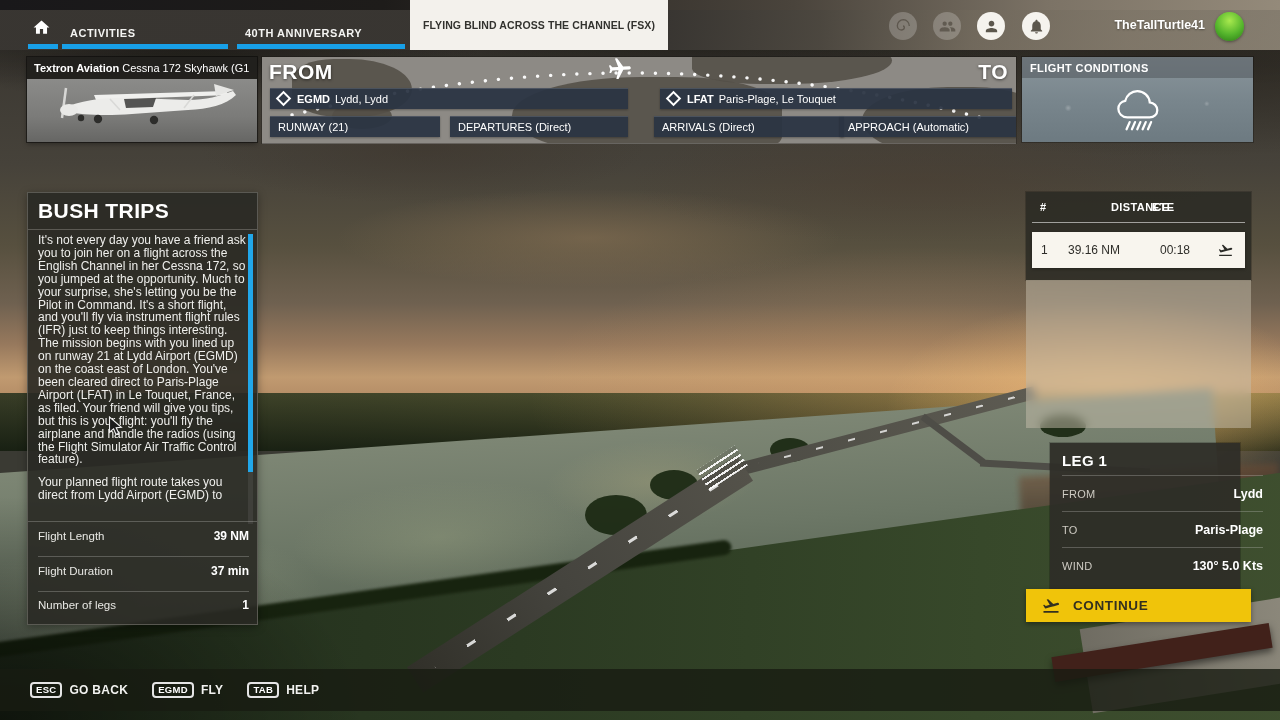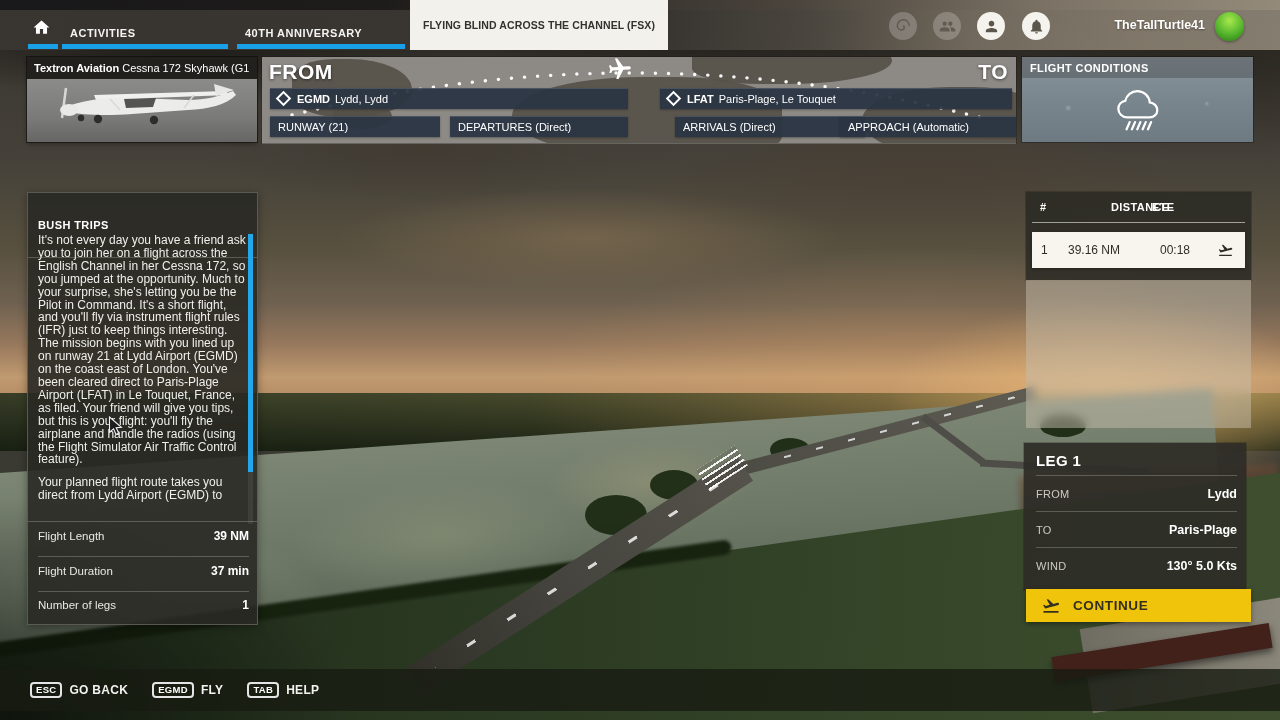--- a/index.html
+++ b/index.html
@@ -96,39 +96,39 @@
       radial-gradient(circle 4px at 80% 55%, rgba(255,255,255,.22), transparent 70%),
       radial-gradient(circle 3px at 55% 80%, rgba(255,255,255,.2), transparent 70%),
       linear-gradient(180deg,#8a959b 0%,#79868d 50%,#6d7a81 100%);
     box-shadow:0 0 0 1px rgba(0,0,0,.25);}
   .fctitle{position:absolute;left:0;top:0;right:0;height:21px;background:rgba(70,76,80,.45);color:#fff;
     font-size:11px;font-weight:bold;letter-spacing:.4px;display:flex;align-items:center;padding:0 8px;}
 
   
   .bush{position:absolute;left:27px;top:192px;width:231px;height:433px;background:rgba(41,41,35,.9);
     border:1px solid rgba(130,128,120,.55);box-sizing:border-box;box-shadow:0 2px 8px rgba(0,0,0,.35);}
-  .bush-h{height:36px;border-bottom:1px solid rgba(130,128,120,.55);display:flex;align-items:center;padding:14px 10px;
-    color:#fff;font-size:11px;font-weight:bold;letter-spacing:.4px;}
+  .bush-h{height:36px;border-bottom:1px solid rgba(130,128,120,.55);display:flex;align-items:center;padding:0 10px;
+    color:#fff;font-size:21px;font-weight:bold;letter-spacing:.4px;}
   .bush-text{position:absolute;left:10px;top:41px;width:209px;height:290px;overflow:hidden;color:#efefec;
     font-size:12px;line-height:12.9px;}
   .bush-text p{margin:0;}
   .bush-text p.gap{margin-top:10px;}
   .sbar-track{position:absolute;right:4px;top:41px;width:5px;height:290px;background:rgba(70,70,66,.7);}
   .sbar-thumb{position:absolute;left:0;top:0;width:5px;height:238px;background:#21a7ea;}
   .srow{position:absolute;left:10px;width:211px;height:26px;display:flex;align-items:center;justify-content:space-between;color:#e8e8e4;font-size:11.5px;}
   .srow b{font-size:12px;color:#fff;}
   .sep{position:absolute;left:10px;width:211px;height:1px;background:rgba(200,200,195,.3);}
 
   
   .legtbl{position:absolute;left:1026px;top:192px;width:225px;height:88px;background:rgba(40,40,34,.82);box-shadow:0 0 0 1px rgba(0,0,0,.2);}
   .legtbl-h{position:absolute;top:9px;left:0;right:0;height:14px;color:#fff;font-size:11px;font-weight:bold;letter-spacing:.4px;}
   .legtbl-hr{position:absolute;left:6px;right:6px;top:30px;height:1px;background:rgba(255,255,255,.55);}
   .legrow{position:absolute;left:6px;top:40px;width:213px;height:36px;background:#f8f5ee;color:#2e2d29;font-size:12px;display:flex;align-items:center;box-shadow:0 1px 3px rgba(0,0,0,.3);}
   .frosted{position:absolute;left:1026px;top:280px;width:225px;height:148px;background:rgba(198,190,172,.5);backdrop-filter:blur(5px);}
-  .legdet{position:absolute;left:1024px;top:443px;width:190px;height:147px;background:rgba(46,45,39,.92);box-shadow:0 0 0 1px rgba(0,0,0,.2);padding-left:32px;}
+  .legdet{position:absolute;left:1050px;top:443px;width:190px;height:147px;background:rgba(46,45,39,.92);box-shadow:0 0 0 1px rgba(0,0,0,.2);}
   .legdet-title{position:absolute;left:12px;top:9px;color:#fff;font-size:15px;font-weight:bold;letter-spacing:.4px;}
   .lrow{position:absolute;left:12px;width:201px;height:33px;display:flex;align-items:center;justify-content:space-between;}
   .lrow .ll{color:#cdcac2;font-size:11px;letter-spacing:.3px;}
   .lrow .lv{color:#fff;font-size:12.5px;font-weight:bold;}
   .lsep{position:absolute;left:12px;width:201px;height:1px;background:rgba(200,200,195,.3);}
   .cont{position:absolute;left:1026px;top:589px;width:225px;height:33px;background:#f0c40a;display:flex;align-items:center;
     color:#33301f;font-weight:bold;font-size:13.5px;letter-spacing:.6px;cursor:pointer;box-shadow:0 2px 5px rgba(0,0,0,.4);}
 
   
   .footer{position:absolute;left:0;top:669px;width:1280px;height:42px;background:rgba(24,27,18,.8);display:flex;align-items:center;padding-left:30px;box-sizing:border-box;}
@@ -250,21 +250,21 @@
       <span class="code">EGMD</span>
       <span>Lydd, Lydd</span>
     </div>
     <div class="fbar" style="left:398px;top:31px;width:352px;">
       <span class="dia"></span>
       <span class="code">LFAT</span>
       <span>Paris-Plage, Le Touquet</span>
     </div>
     <div class="fbar" style="left:8px;top:59px;width:170px;">RUNWAY (21)</div>
     <div class="fbar" style="left:188px;top:59px;width:178px;">DEPARTURES (Direct)</div>
-    <div class="fbar" style="left:413px;top:59px;width:190px;">ARRIVALS (Direct)</div>
+    <div class="fbar" style="left:392px;top:59px;width:190px;">ARRIVALS (Direct)</div>
     <div class="fbar" style="left:578px;top:59px;width:188px;">APPROACH (Automatic)</div>
   </div>
 
   <div class="fcpanel">
     <div class="fctitle">FLIGHT CONDITIONS</div>
     <div class="abs" style="left:88px;top:27px;">
       <svg width="56" height="50" viewBox="0 0 40 42" fill="none" stroke="#fff" stroke-width="1.9" stroke-linecap="round">
         <path d="M11 28 C6.5 28 3.5 24.5 3.5 20.8 C3.5 17.3 6 14.6 9.3 14.1 C10.4 9.5 14.5 6 19.4 6 C24.9 6 29.4 10.1 29.9 15.4 C33.4 15.7 36.2 18.6 36.2 22.1 C36.2 25.7 33.3 28 29.8 28 Z"></path>
         <line x1="13" y1="32" x2="10.4" y2="38"></line>
           <line x1="17.5" y1="32" x2="14.9" y2="38"></line>

